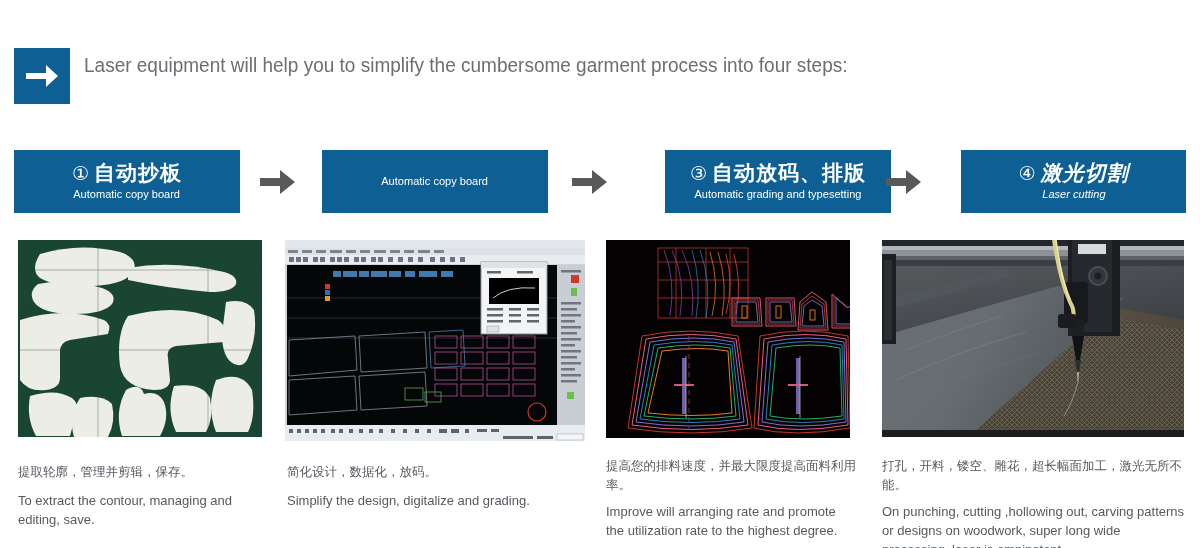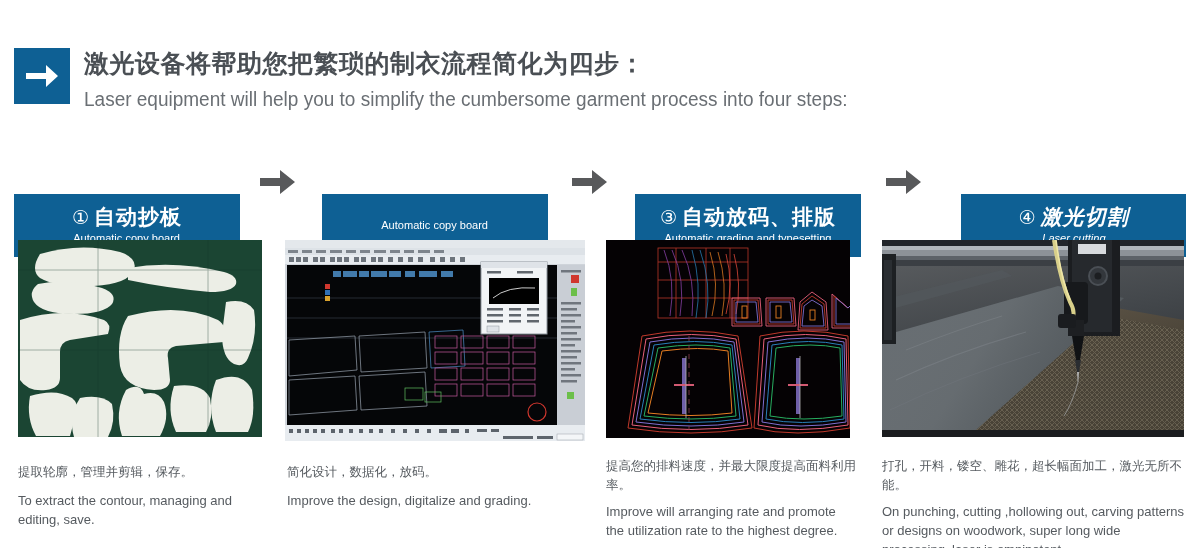--- a/index.html
+++ b/index.html
@@ -25,40 +25,40 @@
     font-size:20px;color:#6a6f74;line-height:30px;margin-top:4px;
     white-space:nowrap;font-weight:400;
     transform:scaleX(.95);transform-origin:left center;
   }
 
   
   .steps{position:absolute;left:0;top:150px;width:1200px;height:64px;}
   .step-box{
     position:absolute;top:0;height:63px;background:#0e6094;
     display:flex;flex-direction:column;align-items:center;justify-content:center;
-    color:#ffffff;box-sizing:border-box;padding-bottom:2px;margin-top:44px;
+    color:#ffffff;box-sizing:border-box;padding-bottom:2px;
   }
   .step-cn{
     font-size:21px;font-weight:bold;line-height:25px;white-space:nowrap;
     letter-spacing:1px;
   }
   .step-cn .num{font-weight:normal;font-size:19px;margin-right:4px;}
   .step-en{
     font-size:11.5px;line-height:15px;white-space:nowrap;margin-top:1px;
     transform:scaleX(.96);transform-origin:center;
   }
   .step-arrow{
     position:absolute;top:14px;width:40px;height:36px;
     display:flex;align-items:center;justify-content:center;
   }
   .step-arrow svg{display:block;}
 
   #sb1{left:14px;width:226px;}
   #sb2{left:322px;width:226px;}
-  #sb3{left:635px;width:226px;align-items:center;}
+  #sb3{left:665px;width:226px;align-items:center;}
   #sb4{left:961px;width:225px;font-style:italic;}
   #sa1{left:258px;}
   #sa2{left:570px;}
   #sa3{left:884px;}
 
   
   .photo{position:absolute;top:240px;overflow:hidden;background:#000;}
   #ph1{left:18px;width:244px;height:197px;}
   #ph2{left:285px;width:300px;height:201px;}
   #ph3{left:606px;width:244px;height:198px;}
@@ -78,21 +78,20 @@
 </head>
 <body>
 
 <div class="header">
   <div class="hdr-badge">
     <svg width="36" height="30" viewBox="0 0 36 30">
       <path d="M2 12 H22 V4 L34 15 L22 26 V18 H2 Z" fill="#ffffff"></path>
     </svg>
   </div>
   <div class="hdr-text">
-    <div class="hdr-title">激光设备将帮助您把繁琐的制衣流程简化为四步：</div>
     <div class="hdr-sub">Laser equipment will help you to simplify the cumbersome garment process into four steps:</div>
   </div>
 </div>
 
 <div class="steps">
 
   <div class="step-box" id="sb1">
     <div class="step-cn"><span class="num">①</span><span>自动抄板</span></div>
     <div class="step-en">Automatic copy board</div>
   </div>
@@ -482,21 +481,21 @@
   </svg>
 </div>
 
 <div class="caption" id="cp1">
   <div class="cap-cn">提取轮廓，管理并剪辑，保存。</div>
   <div class="cap-en">To extract the contour, managing and editing, save.</div>
 </div>
 
 <div class="caption" id="cp2">
   <div class="cap-cn">简化设计，数据化，放码。</div>
-  <div class="cap-en">Improve the design, digitalize and grading.</div>
+  <div class="cap-en">Simplify the design, digitalize and grading.</div>
 </div>
 
 <div class="caption" id="cp3">
   <div class="cap-cn">提高您的排料速度，并最大限度提高面料利用率。</div>
   <div class="cap-en">Improve will arranging rate and promote the utilization rate to the highest degree.</div>
 </div>
 
 <div class="caption" id="cp4">
   <div class="cap-cn">打孔，开料，镂空、雕花，超长幅面加工，激光无所不能。</div>
   <div class="cap-en">On punching, cutting ,hollowing out, carving patterns or designs on woodwork, super long wide processing, laser is omnipotent.</div>

